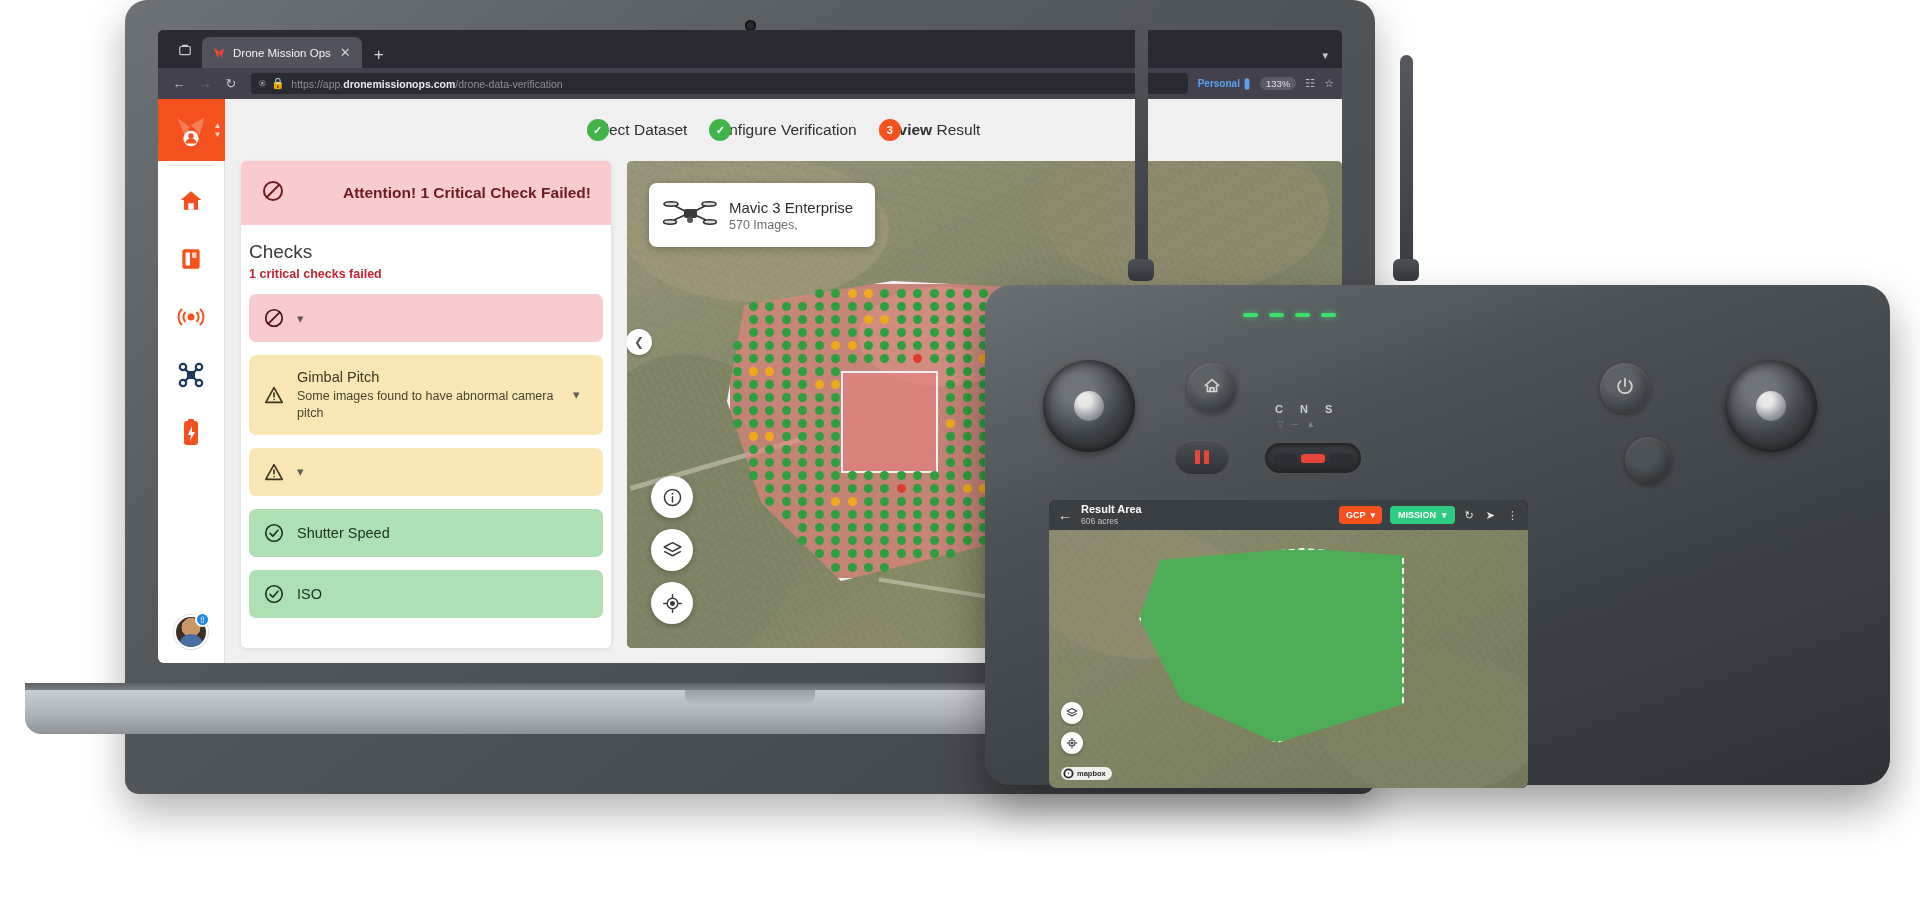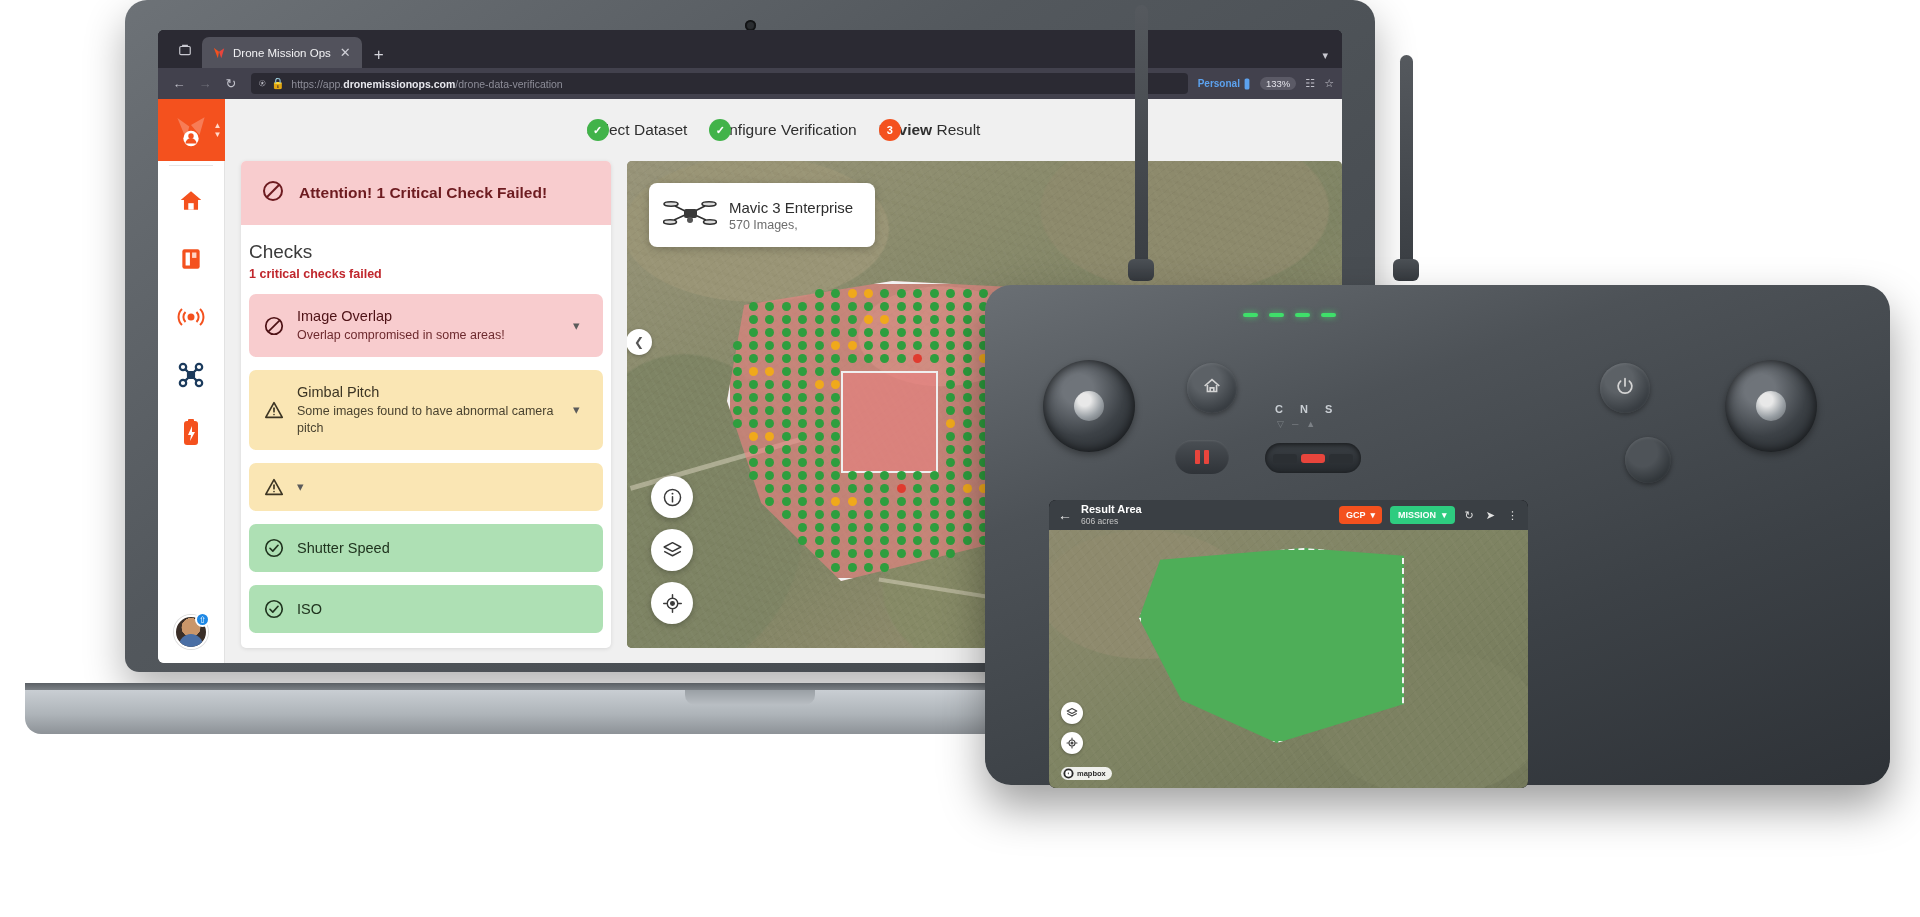--- a/index.html
+++ b/index.html
@@ -4,21 +4,21 @@
 <style>
   * { box-sizing: border-box; margin: 0; padding: 0; }
   html, body { width: 1920px; height: 917px; overflow: hidden; background: #ffffff;
     font-family: "Liberation Sans", sans-serif; }
 
   #stage { position: relative; width: 1920px; height: 917px; background: #fff; }
 
   
   .laptop { position: absolute; left: 125px; top: 0px; width: 1250px; height: 860px; }
   .laptop-body {
-    position: absolute; left: 0; top: 0; width: 1250px; height: 672px;
+    position: absolute; left: 0; top: 0; width: 1250px; height: 794px;
     background: linear-gradient(145deg,#6d7277 0%,#53585d 40%,#3f4449 100%);
     border-radius: 22px 22px 14px 14px;
     box-shadow: 0 18px 40px rgba(0,0,0,.30);
   }
   .laptop-screen {
     position: absolute; left: 33px; top: 30px; width: 1184px; height: 633px;
     background: #1b1d1f; border-radius: 6px; overflow: hidden;
   }
   .webcam { position: absolute; left: 50%; top: 20px; width: 11px; height: 11px;
     margin-left: -5px; border-radius: 50%; background: #1b1d1f;
@@ -110,21 +110,21 @@
   .step .dot.done { background:#41b349; }
   .step .dot.active { background:#f4511e; }
   .step .lbl b { font-weight:700; }
 
   .content { position:absolute; left:0; right:0; top:62px; bottom:0; display:flex; gap:16px;
     padding:0 0 0 16px; }
 
   
   .panel { width:370px; flex:0 0 370px; background:#fff; border-radius:5px; overflow:hidden;
     box-shadow:0 1px 4px rgba(0,0,0,.10); display:flex; flex-direction:column; height:487px; }
-  .alert { background:#f8ccce; padding:18px 20px; display:flex; align-items:center; gap:14px; }
+  .alert { background:#f8ccce; padding:18px 20px; display:flex; align-items:center; gap:14px;justify-content:space-between; }
   .alert .txt { color:#6d1b20; font-size:15.5px; font-weight:700; }
   .panel-body { padding:16px 8px 0; overflow:hidden; }
   .checks-h { font-size:19px; color:#3b3b3b; font-weight:400; }
   .checks-sub { font-size:12.5px; color:#c0272d; font-weight:700; margin-top:4px; }
 
   .check {
     margin-top:13px; border-radius:7px; padding:13px 14px; display:flex; align-items:center; gap:12px;
   }
   .check .ci { flex:0 0 22px; display:flex; align-items:center; justify-content:center; }
   .check .body { flex:1; min-width:0; }
@@ -414,24 +414,20 @@
                   <div class="panel-body">
                     <div class="checks-h">Checks</div>
                     <div class="checks-sub">1 critical checks failed</div>
 
                     <div class="check red">
                       <span class="ci">
                         <svg width="22" height="22" viewBox="0 0 24 24" fill="none" stroke="#4e1216" stroke-width="1.9">
                             <circle cx="12" cy="12" r="9"></circle>
                             <path d="M5.8 18.2 18.2 5.8"></path>
                           </svg>
-                      </span>
-                      <span class="body">
-                        <span class="t">Image Overlap</span>
-                        <span class="d" style="display:block">Overlap compromised in some areas!</span>
                       </span>
                       <span class="chev">▾</span>
                     </div>
 
                     <div class="check amber">
                       <span class="ci">
                         <svg width="22" height="22" viewBox="0 0 24 24" fill="none" stroke="#3c3524" stroke-width="1.8" stroke-linejoin="round">
                             <path d="M12 4 21 20H3z"></path>
                             <path d="M12 10v4" stroke-linecap="round"></path>
                             <circle cx="12" cy="17" r=".9" fill="#3c3524" stroke="none"></circle>

